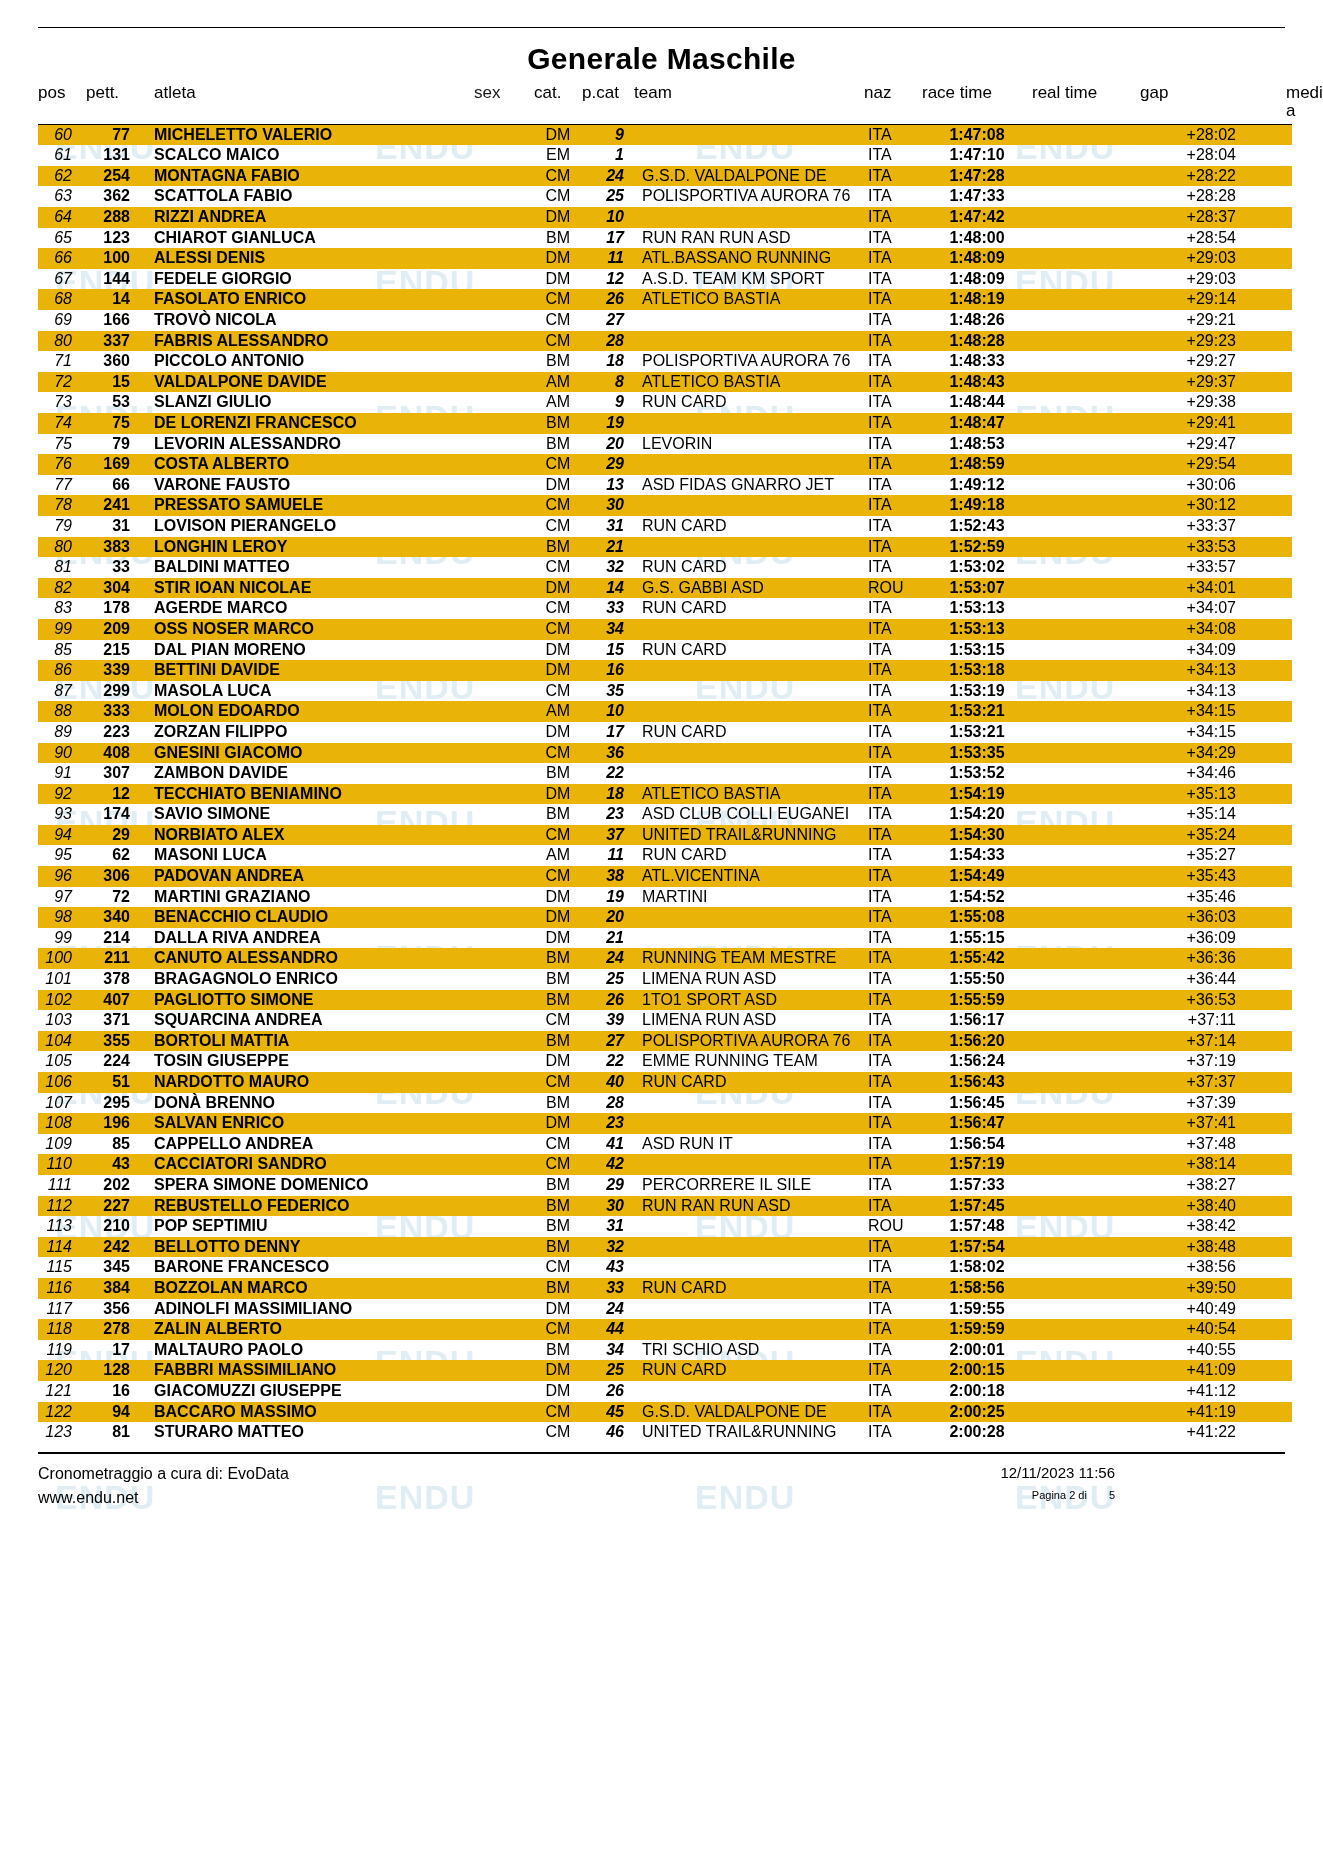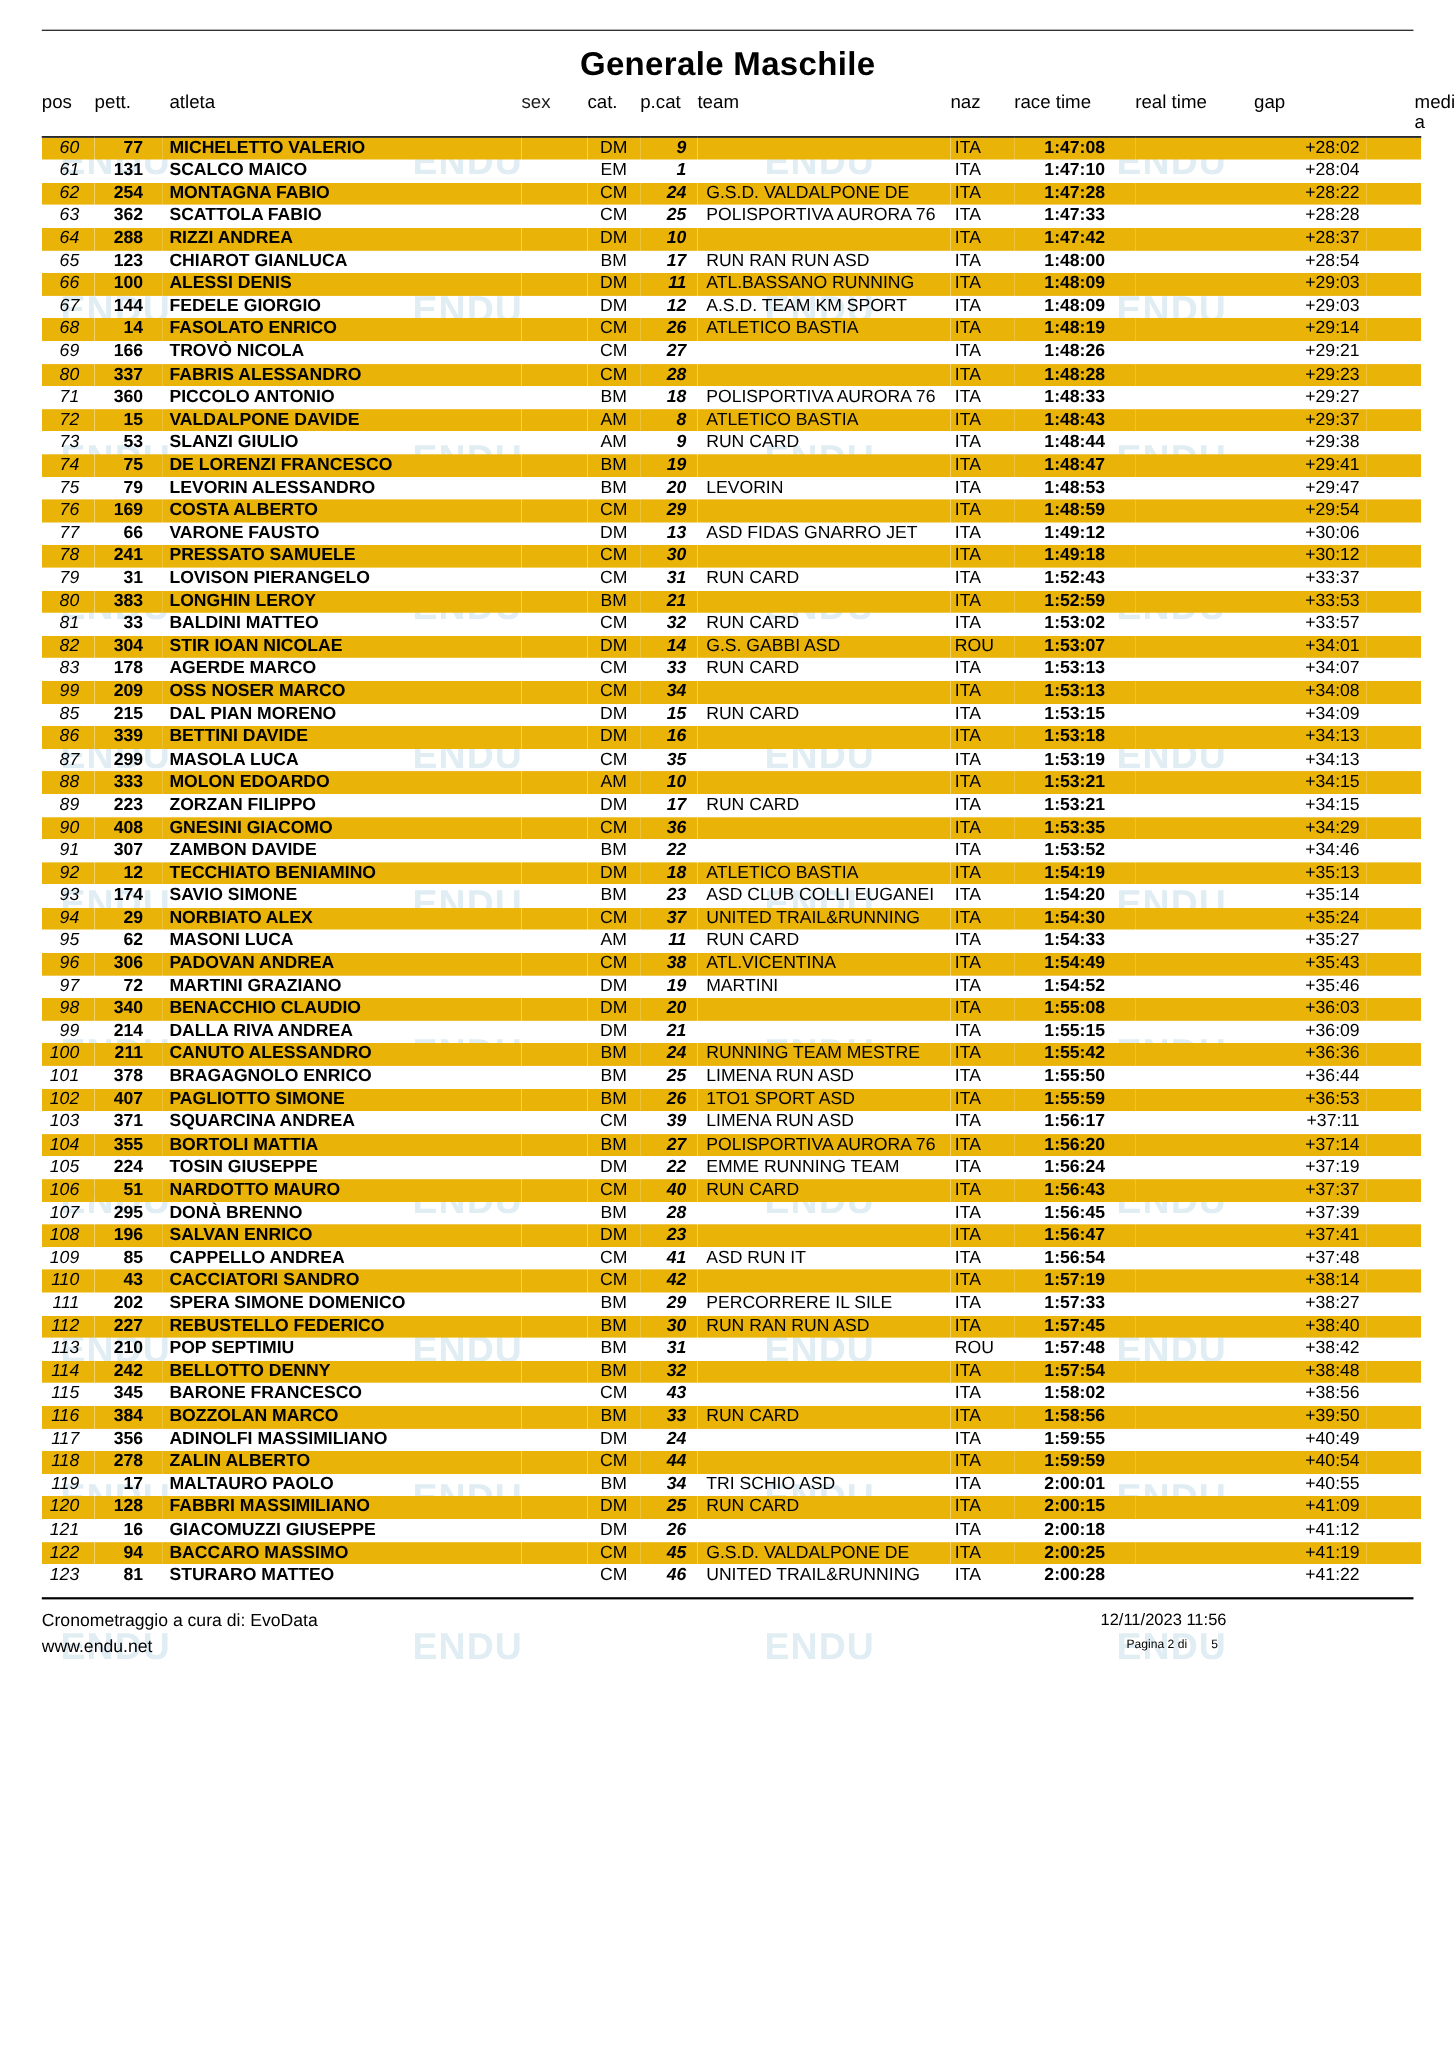--- a/index.html
+++ b/index.html
@@ -125,21 +125,21 @@
     border-top: 2.6px solid #000;
     margin-bottom: 8px;
   }
   .footer-grid {
     display: flex;
     justify-content: space-between;
     align-items: flex-start;
     font-size: 16px;
   }
   .footer-left div { line-height: 1.5; }
-  .footer-right { text-align: center; padding-right: 170px; }
+  .footer-right { text-align: right; padding-right: 170px; }
   .footer-right .ts { font-size: 15px; line-height: 1.5; }
   .footer-right .pg { font-size: 11px; line-height: 1.9; padding-left: 16px; }
   .footer-right .pg .num { display: inline-block; padding-left: 22px; }
 </style>
 </head>
 <body>
 
 <div class="watermark-layer">
   <div class="wm" style="left:55px;  top:128px;">ENDU</div>
   <div class="wm" style="left:375px; top:128px;">ENDU</div>

